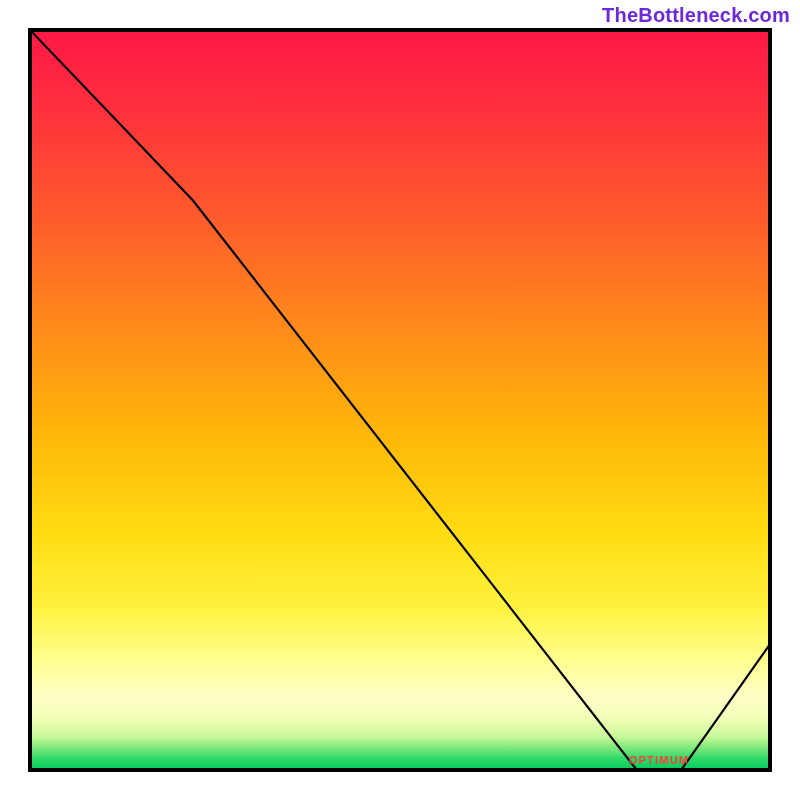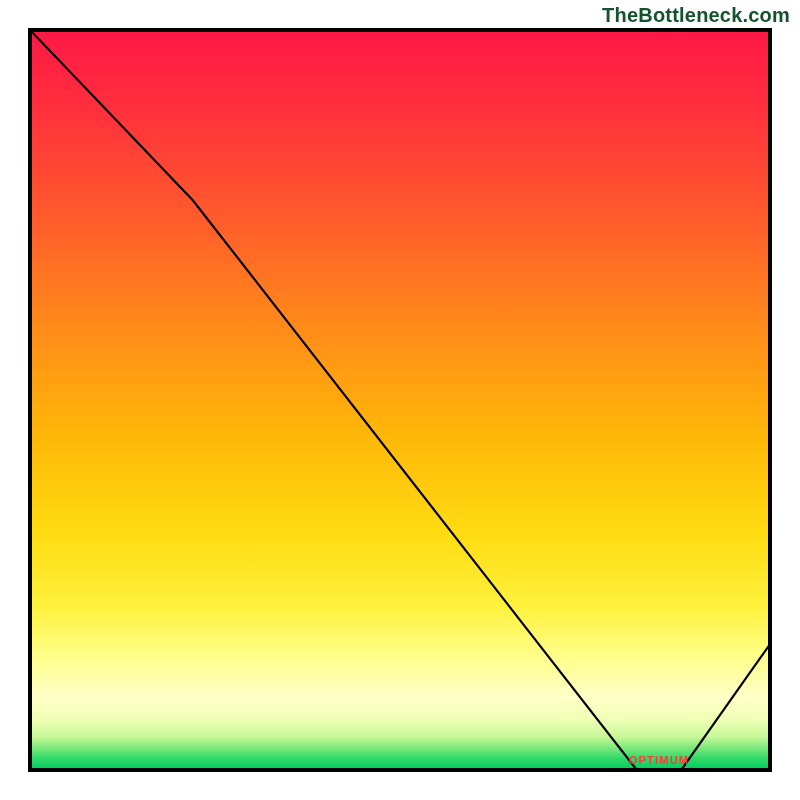--- a/index.html
+++ b/index.html
@@ -15,21 +15,21 @@
     width: 800px;
     height: 800px;
   }
   .attribution {
     position: absolute;
     top: 4px;
     right: 10px;
     font-family: Arial, Helvetica, sans-serif;
     font-size: 20px;
     font-weight: 600;
-    color: #14532d;
+    color: #6d28d9;
     letter-spacing: 0.2px;
   }
   svg {
     display: block;
   }
 </style>
 </head>
 <body>
 
 <div class="wrap">

